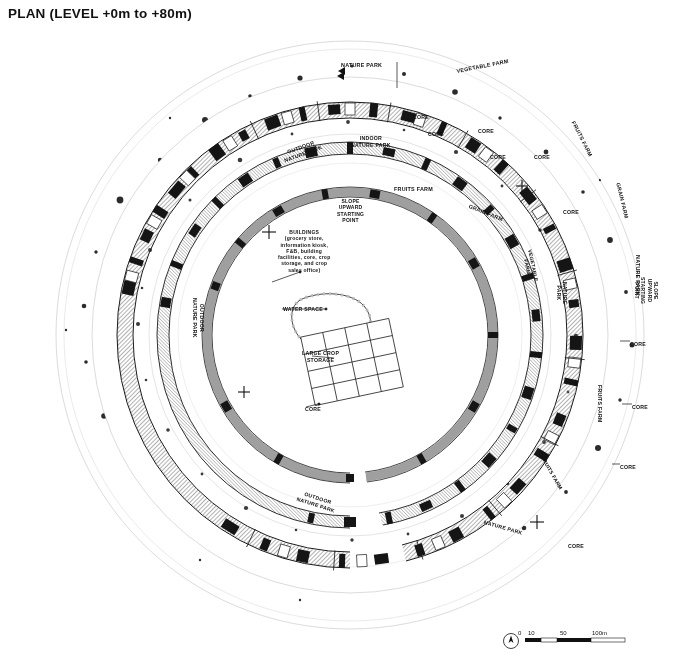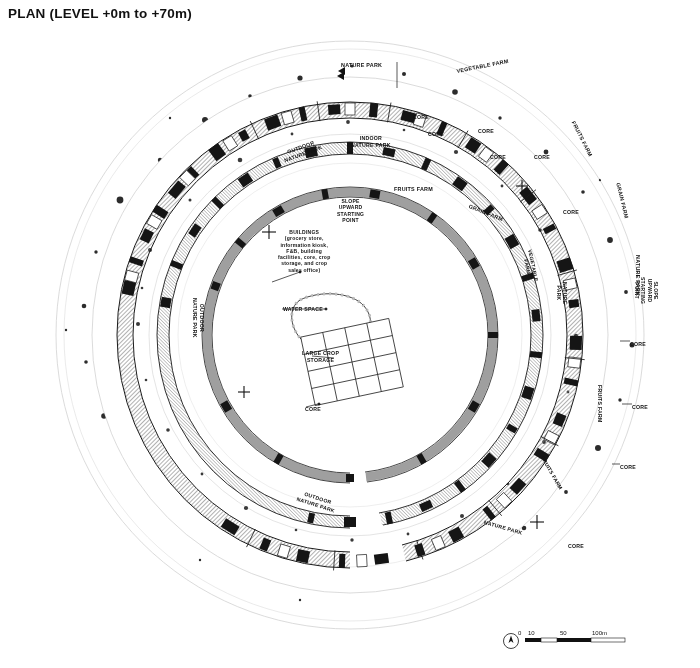--- a/index.html
+++ b/index.html
@@ -53,21 +53,21 @@
   #scalebar .sb-num {
     position: absolute;
     font-size: 6px;
     color: #111;
     font-family: "Liberation Sans", sans-serif;
   }
 </style>
 </head>
 <body>
 
-<div id="plan-title">PLAN (LEVEL +0m to +70m)</div>
+<div id="plan-title">PLAN (LEVEL +0m to +80m)</div>
 
 <svg id="drawing" viewBox="0 0 700 668" xmlns="http://www.w3.org/2000/svg">
   <defs>
     <pattern id="hatch45" width="3" height="3" patternTransform="rotate(45)" patternUnits="userSpaceOnUse">
       <line x1="0" y1="0" x2="0" y2="3" stroke="#6f6f6f" stroke-width="1.1"></line>
     </pattern>
     <pattern id="hatch45b" width="2.4" height="2.4" patternTransform="rotate(-45)" patternUnits="userSpaceOnUse">
       <line x1="0" y1="0" x2="0" y2="2.4" stroke="#808080" stroke-width="0.9"></line>
     </pattern>
     <pattern id="dotfield" width="9" height="9" patternUnits="userSpaceOnUse">

